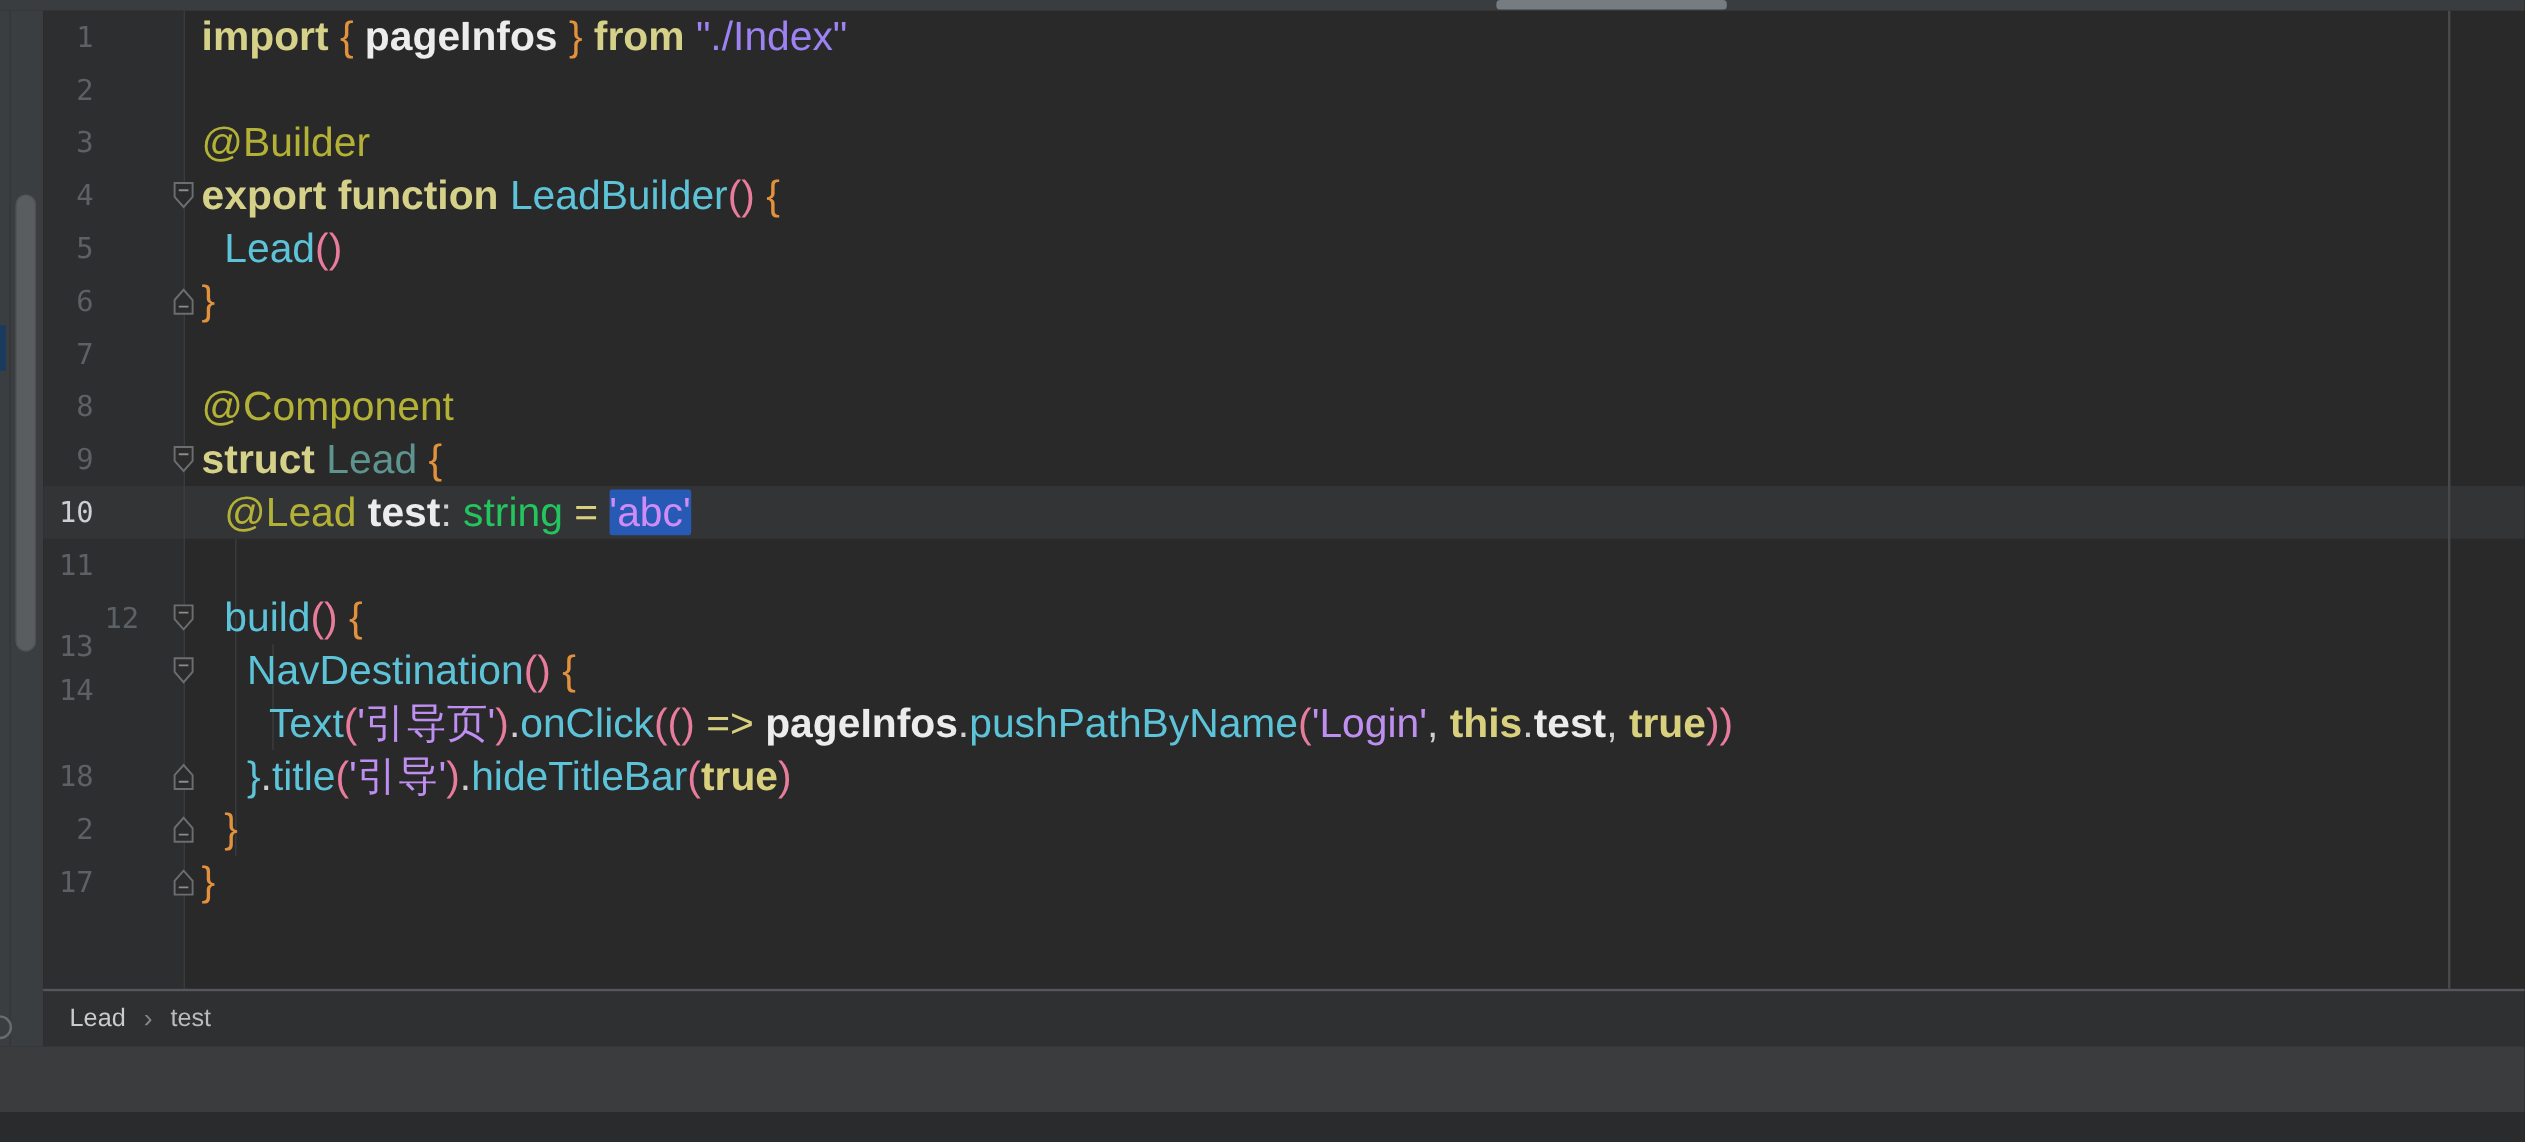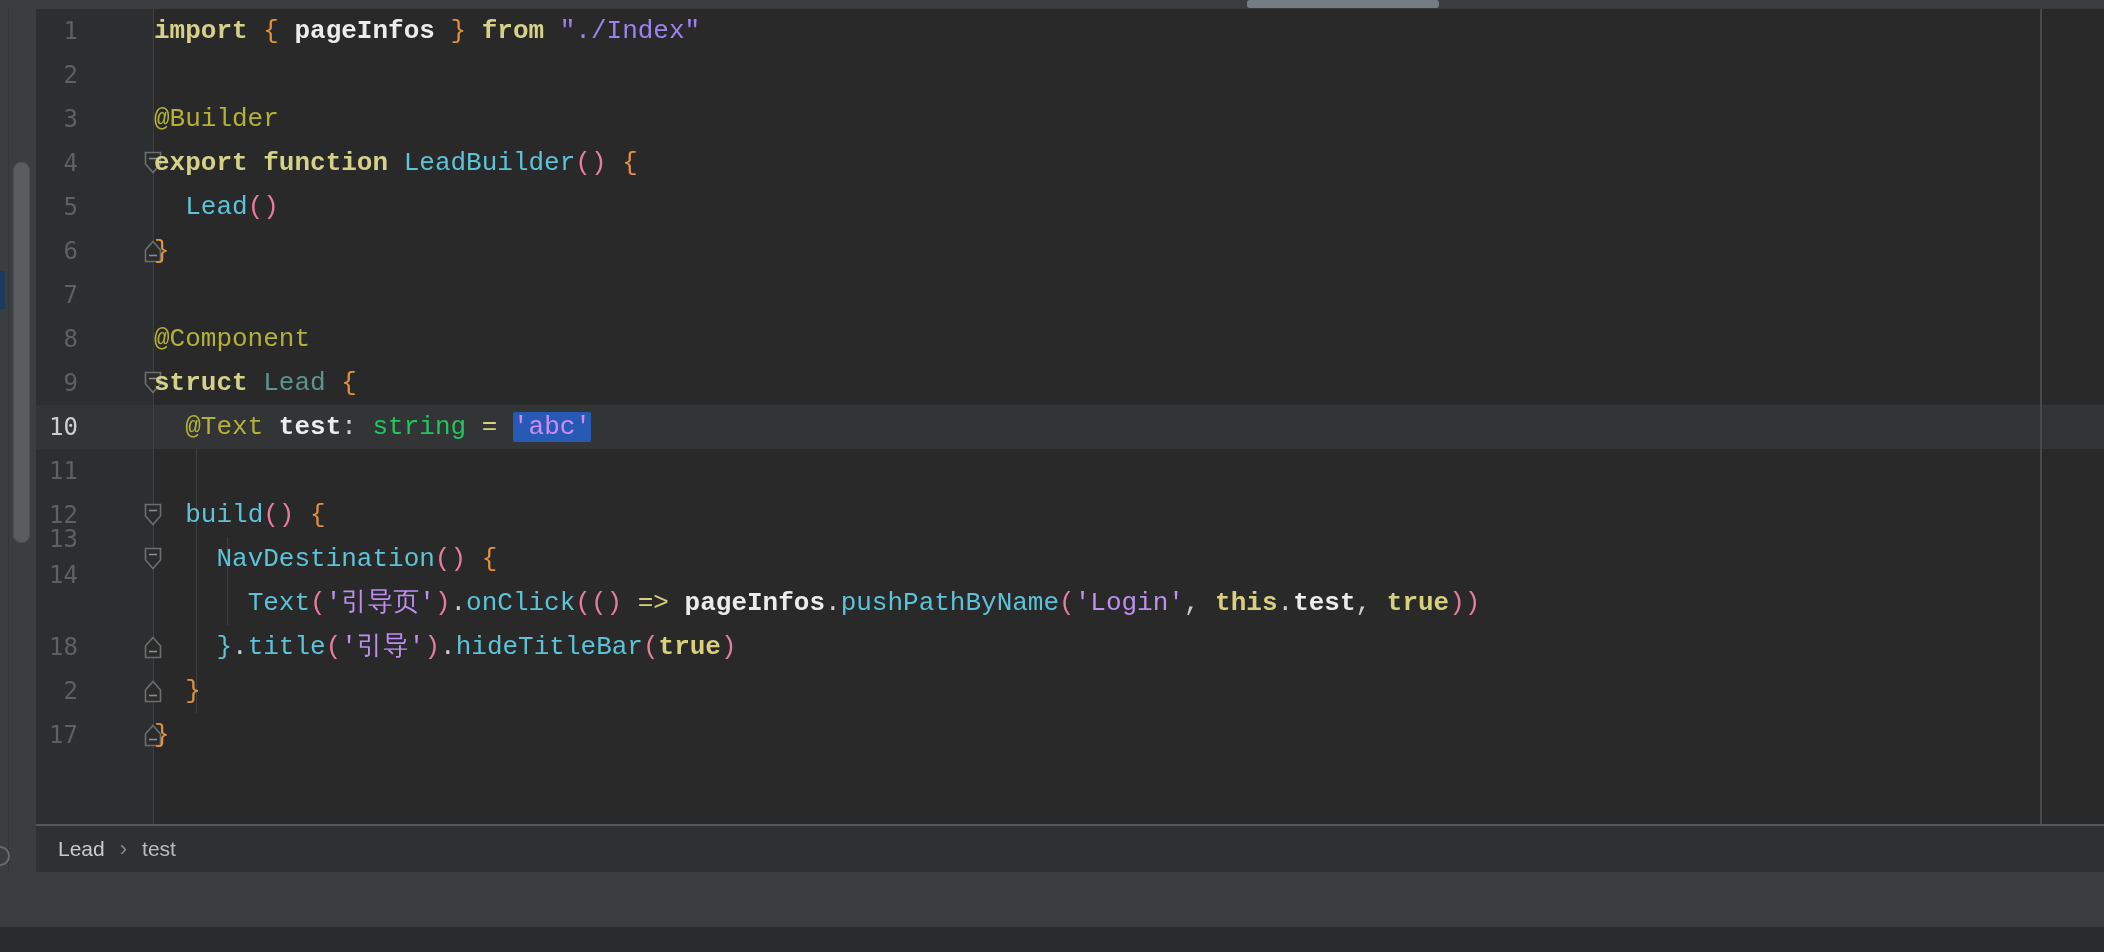--- a/index.html
+++ b/index.html
@@ -27,22 +27,22 @@
   .g-b{left:191px;top:528px;height:88px;}
   .margin-guide{position:absolute;left:2004px;top:0;width:2px;height:100%;background:#47494b;}
   .gutter-line{position:absolute;left:117px;top:0;width:1px;height:100%;background:#3e4042;}
 
   .row-num{position:absolute;left:0;width:42px;height:44px;text-align:right;
            font-family:"DejaVu Sans Mono",monospace;font-size:24px;line-height:44px;color:#5c6165;}
   .row-num.cur{color:#cdd0d3;font-weight:normal;}
   .fold{position:absolute;left:107px;width:20px;height:24px;cursor:pointer;}
   .fold svg{display:block;}
 
-  .code-line{position:absolute;left:118px;height:44px;white-space:pre;
-             font-family:Liberation Mono, monospace;font-size:26px;line-height:44px;color:#d7d7d7;}
+  .code-line{position:absolute;left:132px;height:44px;white-space:pre;
+             font-family:Liberation Sans, sans-serif;font-size:34px;line-height:44px;color:#d7d7d7;}
   .t-kw{color:#d5d189;font-weight:bold;}
   .t-ann{color:#b3b136;}
   .t-brace{color:#e2923c;}
   .t-paren{color:#e87c9c;}
   .t-fn{color:#5cc3d8;}
   .t-ttl{color:#5e948f;}
   .t-str{color:#be8ff0;}
   .t-strq{color:#9c82f2;}
   .t-var{color:#ececec;font-weight:bold;}
   .t-punct{color:#cfcfcf;}
@@ -117,24 +117,24 @@
         <div class="code-line" style="top: 308px;"><span class="t-ann">@Component</span></div>
         <div class="row-num" style="top: 352px;">9</div>
         <div class="fold" style="top: 362px;">
           <svg width="20" height="24" viewBox="0 0 20 24">
             <polygon points="2.5,1.5 17.5,1.5 17.5,13 10,21.5 2.5,13" fill="#2b2b2b" stroke="#6b6e71" stroke-width="1.6"></polygon>
             <line x1="6" y1="7.5" x2="14" y2="7.5" stroke="#8a8d90" stroke-width="1.6"></line>
           </svg>
         </div>
         <div class="code-line" style="top: 352px;"><span class="t-kw">struct</span><span class="t-plain"> </span><span class="t-ttl">Lead</span><span class="t-plain"> </span><span class="t-brace">{</span></div>
         <div class="row-num cur" style="top: 396px;">10</div>
-        <div class="code-line" style="top: 396px;"><span class="t-plain">  </span><span class="t-ann">@Text</span><span class="t-plain"> </span><span class="t-var">test</span><span class="t-punct">:</span><span class="t-plain"> </span><span class="t-typ">string</span><span class="t-plain"> </span><span class="t-op">=</span><span class="t-plain"> </span><span class="t-sel">'abc'</span></div>
+        <div class="code-line" style="top: 396px;"><span class="t-plain">  </span><span class="t-ann">@Lead</span><span class="t-plain"> </span><span class="t-var">test</span><span class="t-punct">:</span><span class="t-plain"> </span><span class="t-typ">string</span><span class="t-plain"> </span><span class="t-op">=</span><span class="t-plain"> </span><span class="t-sel">'abc'</span></div>
         <div class="row-num" style="top: 440px;">11</div>
         <div class="code-line" style="top: 440px;"></div>
-        <div class="row-num" style="top: 484px;">12</div>
+        <div class="row-num" style="top: 484px; padding-left: 38px;">12</div>
         <div class="fold" style="top: 494px;">
           <svg width="20" height="24" viewBox="0 0 20 24">
             <polygon points="2.5,1.5 17.5,1.5 17.5,13 10,21.5 2.5,13" fill="#2b2b2b" stroke="#6b6e71" stroke-width="1.6"></polygon>
             <line x1="6" y1="7.5" x2="14" y2="7.5" stroke="#8a8d90" stroke-width="1.6"></line>
           </svg>
         </div>
         <div class="code-line" style="top: 484px;"><span class="t-plain">  </span><span class="t-fn">build</span><span class="t-paren">()</span><span class="t-plain"> </span><span class="t-brace">{</span></div>
         <div class="row-num" style="top: 508px;">13</div>
         <div class="fold" style="top: 538px;">
           <svg width="20" height="24" viewBox="0 0 20 24">

